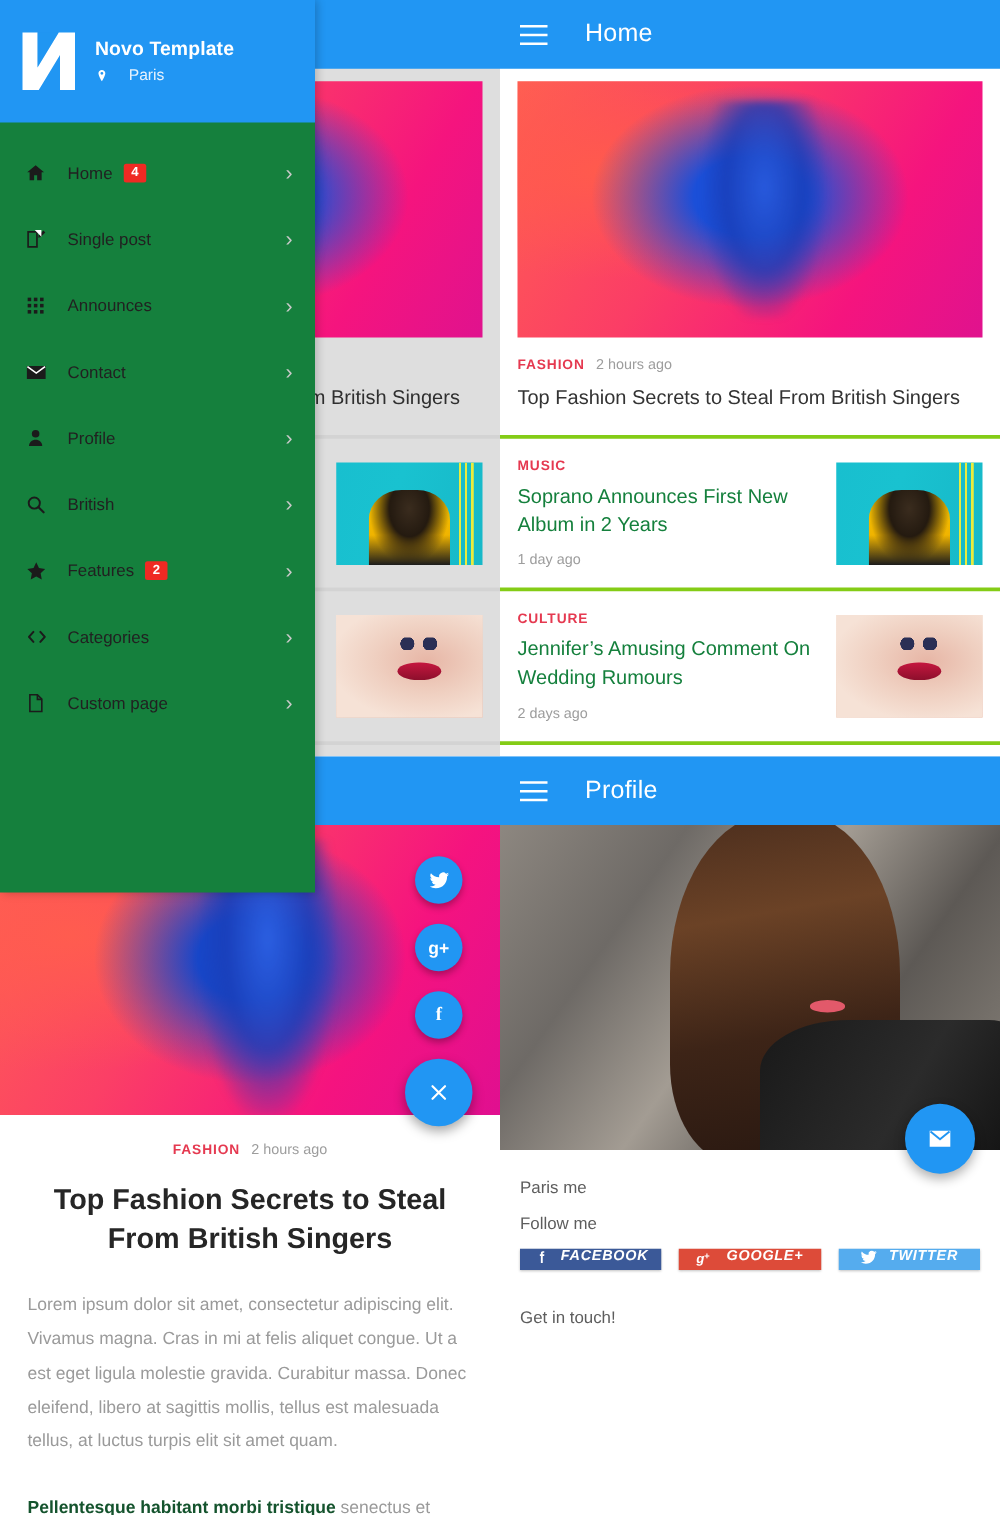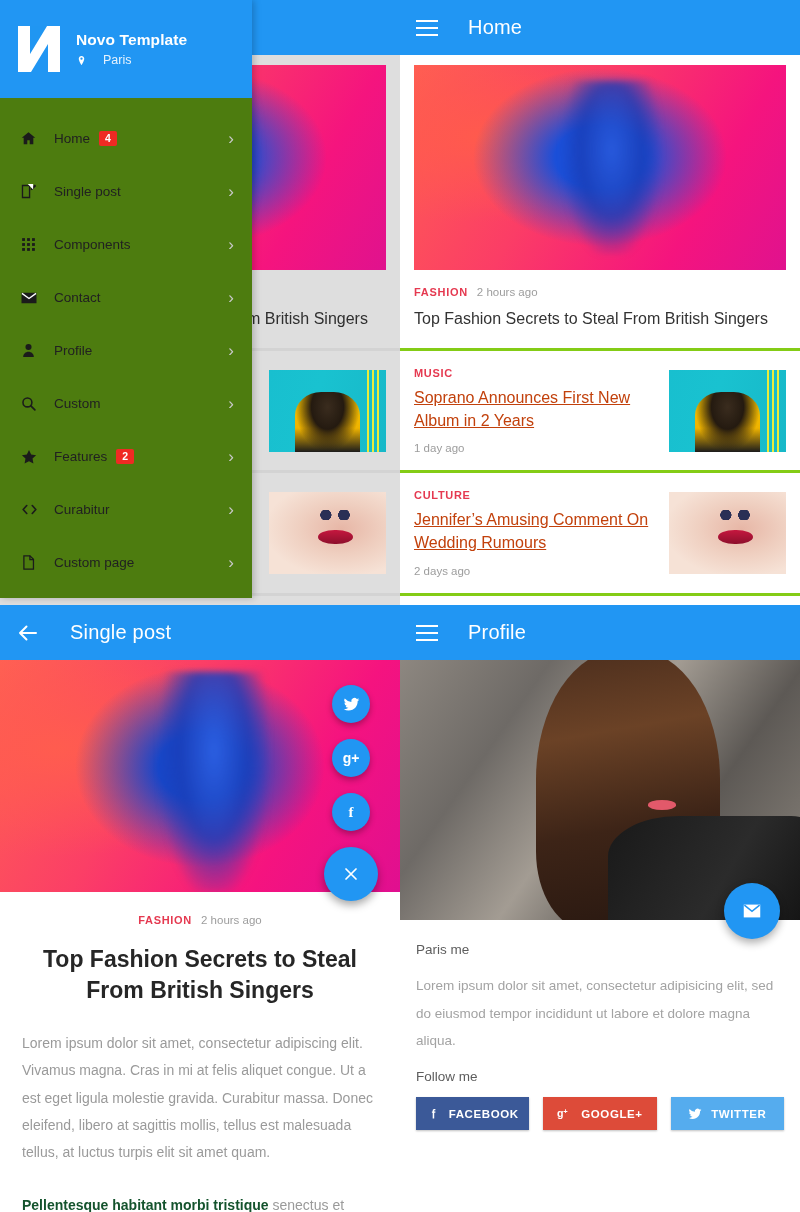--- a/index.html
+++ b/index.html
@@ -54,21 +54,21 @@
   .meta-row { display: flex; align-items: baseline; gap: 9px; padding: 16px 0 0 0; }
   .cat { font-size: 11px; font-weight: 700; letter-spacing: .7px; color: #e53950; }
   .time { font-size: 11.5px; color: #9d9d9d; }
   .hero-title { font-size: 16px; color: #333; padding: 11px 0 18px 0; line-height: 1.3; }
 
   .post-row {
     display: flex; align-items: center; gap: 12px;
     padding: 16px 14px; border-top: 3px solid #84cc16;
   }
   .post-body { flex: 1; min-width: 0; }
-  .post-title { font-size: 16px; color: #c2410c; line-height: 1.42; margin: 8px 0 10px; text-decoration: underline; }
+  .post-title { font-size: 16px; color: #15803d; line-height: 1.42; margin: 8px 0 10px; }
   .post-thumb { width: 117px; height: 82px; flex: none; }
   .thumb-music {
     background:
       linear-gradient(105deg, #18bfcf 0%, #19c2d0 40%, #17b8c8 100%);
     position: relative; overflow: hidden;
   }
   .thumb-music::before {
     content:""; position:absolute; left:22%; top:28%; width:56%; height:72%;
     background: radial-gradient(ellipse at 50% 25%, #3a2c1e 0%, #241a10 35%, rgba(36,26,16,0) 70%),
                 linear-gradient(180deg,#f3c100 0%, #f0b400 60%, #1c1c1c 100%);
@@ -95,22 +95,22 @@
   }
 
   
   #pane-home-bg .home-scroll { background: #dedede; }
   #pane-home-bg .hero-card { background: transparent; }
   #pane-home-bg .post-row { border-top-color: #d3d3d3; }
   #pane-home-bg .hero-title { color: #2f2f2f; }
 
   
   .drawer {
-    position: absolute; left: 0; top: 0; width: 252px; height: 598px;
-    background: #4d7c0f; z-index: 20; box-shadow: 2px 0 7px rgba(0,0,0,.22);
+    position: absolute; left: 0; top: 0; width: 252px; height: 714px;
+    background: #15803d; z-index: 20; box-shadow: 2px 0 7px rgba(0,0,0,.22);
   }
   .drawer-head {
     height: 98px; background: #2196f3; display: flex; align-items: center;
     padding: 0 16px; gap: 14px;
   }
   .logo-n {
     width: 46px; height: 50px; flex: none; position: relative;
   }
   .brand-title { color: #fff; font-size: 15.5px; font-weight: 700; letter-spacing: .1px; }
   .brand-sub { color: #e6f2fd; font-size: 12.5px; margin-top: 4px; display: flex; align-items: center; gap: 16px; }
@@ -191,23 +191,23 @@
     position: absolute; right: 20px; top: 278px; width: 56px; height: 56px;
     border-radius: 50%; background: #2196f3; display: flex; align-items: center;
     justify-content: center; color: #fff; box-shadow: 0 4px 9px rgba(0,0,0,.32);
     z-index: 9; cursor: pointer;
   }
   .pr-body { position: absolute; left: 0; top: 315px; width: 400px; padding: 0 16px; }
   .pr-label { font-size: 13.5px; color: #5d5d5d; padding-top: 22px; }
   .pr-para { font-size: 13.5px; color: #a3a3a3; line-height: 2.05; margin-top: 15px; }
   .social-row { display: flex; gap: 14px; margin-top: 13px; }
   .social-btn {
-    flex: 1; height: 33px; display: flex; align-items: center; justify-content: center;
+    flex: 1; height: 17px; display: flex; justify-content: center;
     gap: 9px; color: #fff; font-size: 11.5px; font-weight: 700; letter-spacing: .6px;
-    cursor: pointer; box-shadow: 0 1px 2px rgba(0,0,0,.25);
+    cursor: pointer; box-shadow: 0 1px 2px rgba(0,0,0,.25); font-style: italic;
   }
   .social-btn .sb-ico { font-size: 13px; font-weight: 700; }
   .touch-label { font-size: 13.5px; color: #5d5d5d; margin-top: 30px; }
 
   svg { display: block; }
 </style>
 </head>
 <body>
 
 <div class="stage">
@@ -308,21 +308,21 @@
                 <rect x="17" y="3" width="4" height="4"></rect>
               <rect x="3" y="10" width="4" height="4"></rect>
                 <rect x="10" y="10" width="4" height="4"></rect>
                 <rect x="17" y="10" width="4" height="4"></rect>
               <rect x="3" y="17" width="4" height="4"></rect>
                 <rect x="10" y="17" width="4" height="4"></rect>
                 <rect x="17" y="17" width="4" height="4"></rect>
             </g>
           </svg>
         </span>
-        <span class="di-label">Components</span>
+        <span class="di-label">Announces</span>
         <span class="di-chevron">›</span>
       </div>
 
       <div class="drawer-item">
         <span class="di-icon">
           <svg viewBox="0 0 24 24" width="18" height="18">
               <path fill="#1b1b1b" d="M2 5h20v14H2z"></path>
               <path fill="none" stroke="#ffffff" stroke-width="1.8" d="M2.6 5.8 12 12.6l9.4-6.8"></path>
             </svg>
         </span>
@@ -341,42 +341,42 @@
         <span class="di-chevron">›</span>
       </div>
 
       <div class="drawer-item">
         <span class="di-icon">
           <svg viewBox="0 0 24 24" width="17" height="17">
               <circle cx="10.5" cy="10.5" r="6.3" fill="none" stroke="#1b1b1b" stroke-width="2.2"></circle>
               <path stroke="#1b1b1b" stroke-width="2.4" stroke-linecap="round" d="M15.3 15.3 21 21"></path>
             </svg>
         </span>
-        <span class="di-label">Custom</span>
+        <span class="di-label">British</span>
         <span class="di-chevron">›</span>
       </div>
 
       <div class="drawer-item">
         <span class="di-icon">
           <svg viewBox="0 0 24 24" width="18" height="18">
               <path fill="#1b1b1b" d="M12 2.5l2.9 6.1 6.6.9-4.8 4.6 1.2 6.6L12 17.6 6.1 20.7l1.2-6.6L2.5 9.5l6.6-.9z"></path>
             </svg>
         </span>
         <span class="di-label">Features</span>
         <span class="di-badge">2</span>
         <span class="di-chevron">›</span>
       </div>
 
       <div class="drawer-item">
         <span class="di-icon">
           <svg viewBox="0 0 24 24" width="19" height="19">
               <path fill="none" stroke="#1b1b1b" stroke-width="2.1" stroke-linecap="round" stroke-linejoin="round" d="M8.5 7 4 12l4.5 5M15.5 7 20 12l-4.5 5"></path>
             </svg>
         </span>
-        <span class="di-label">Curabitur</span>
+        <span class="di-label">Categories</span>
         <span class="di-chevron">›</span>
       </div>
 
       <div class="drawer-item">
         <span class="di-icon">
           <svg viewBox="0 0 24 24" width="17" height="17">
               <path fill="none" stroke="#1b1b1b" stroke-width="1.8" d="M5.5 2.5h8.5l5 5v14h-13.5z"></path>
               <path fill="none" stroke="#1b1b1b" stroke-width="1.8" d="M14 2.5v5.3h5"></path>
             </svg>
         </span>
@@ -488,21 +488,20 @@
 
     <div class="pr-fab">
       <svg viewBox="0 0 24 24" width="22" height="22">
           <path fill="#fff" d="M3 5h18v14H3z"></path>
           <path fill="none" stroke="#2196f3" stroke-width="1.7" d="M3.7 5.7 12 12.4l8.3-6.7"></path>
         </svg>
     </div>
 
     <div class="pr-body">
       <div class="pr-label">Paris me</div>
-      <p class="pr-para">Lorem ipsum dolor sit amet, consectetur adipisicing elit, sed do eiusmod tempor incididunt ut labore et dolore magna aliqua.</p>
       <div class="pr-label" style="padding-top:14px">Follow me</div>
       <div class="social-row">
         <div class="social-btn" style="background:#3b5998">
           <span class="sb-ico">
             <svg viewBox="0 0 24 24" width="13" height="13">
                 <path fill="#fff" d="M15.6 8.3h-2.3V6.8c0-.6.4-.8.7-.8h1.5V3.6h-2.1c-2.3 0-2.9 1.8-2.9 2.9v1.8H9v2.5h1.5V21h2.8v-10.2h2.1z"></path>
               </svg>
           </span>
           <span>FACEBOOK</span>
         </div>
@@ -517,16 +516,17 @@
         </div>
         <div class="social-btn" style="background:#55acee">
           <span class="sb-ico">
             <svg viewBox="0 0 24 24" width="14" height="14">
                 <path fill="#fff" d="M23 4.9a8.9 8.9 0 0 1-2.6.7 4.5 4.5 0 0 0 2-2.5 9 9 0 0 1-2.9 1.1 4.5 4.5 0 0 0-7.7 4.1A12.8 12.8 0 0 1 2.5 3.6a4.5 4.5 0 0 0 1.4 6 4.4 4.4 0 0 1-2-.6v.1a4.5 4.5 0 0 0 3.6 4.4 4.5 4.5 0 0 1-2 .1 4.5 4.5 0 0 0 4.2 3.1A9 9 0 0 1 1 18.6a12.7 12.7 0 0 0 6.9 2c8.3 0 12.8-6.8 12.8-12.8v-.6A9 9 0 0 0 23 4.9z"></path>
               </svg>
           </span>
           <span>TWITTER</span>
         </div>
       </div>
+      <div class="touch-label">Get in touch!</div>
     </div>
   </div>
 
 </div>
 
 </body></html>

